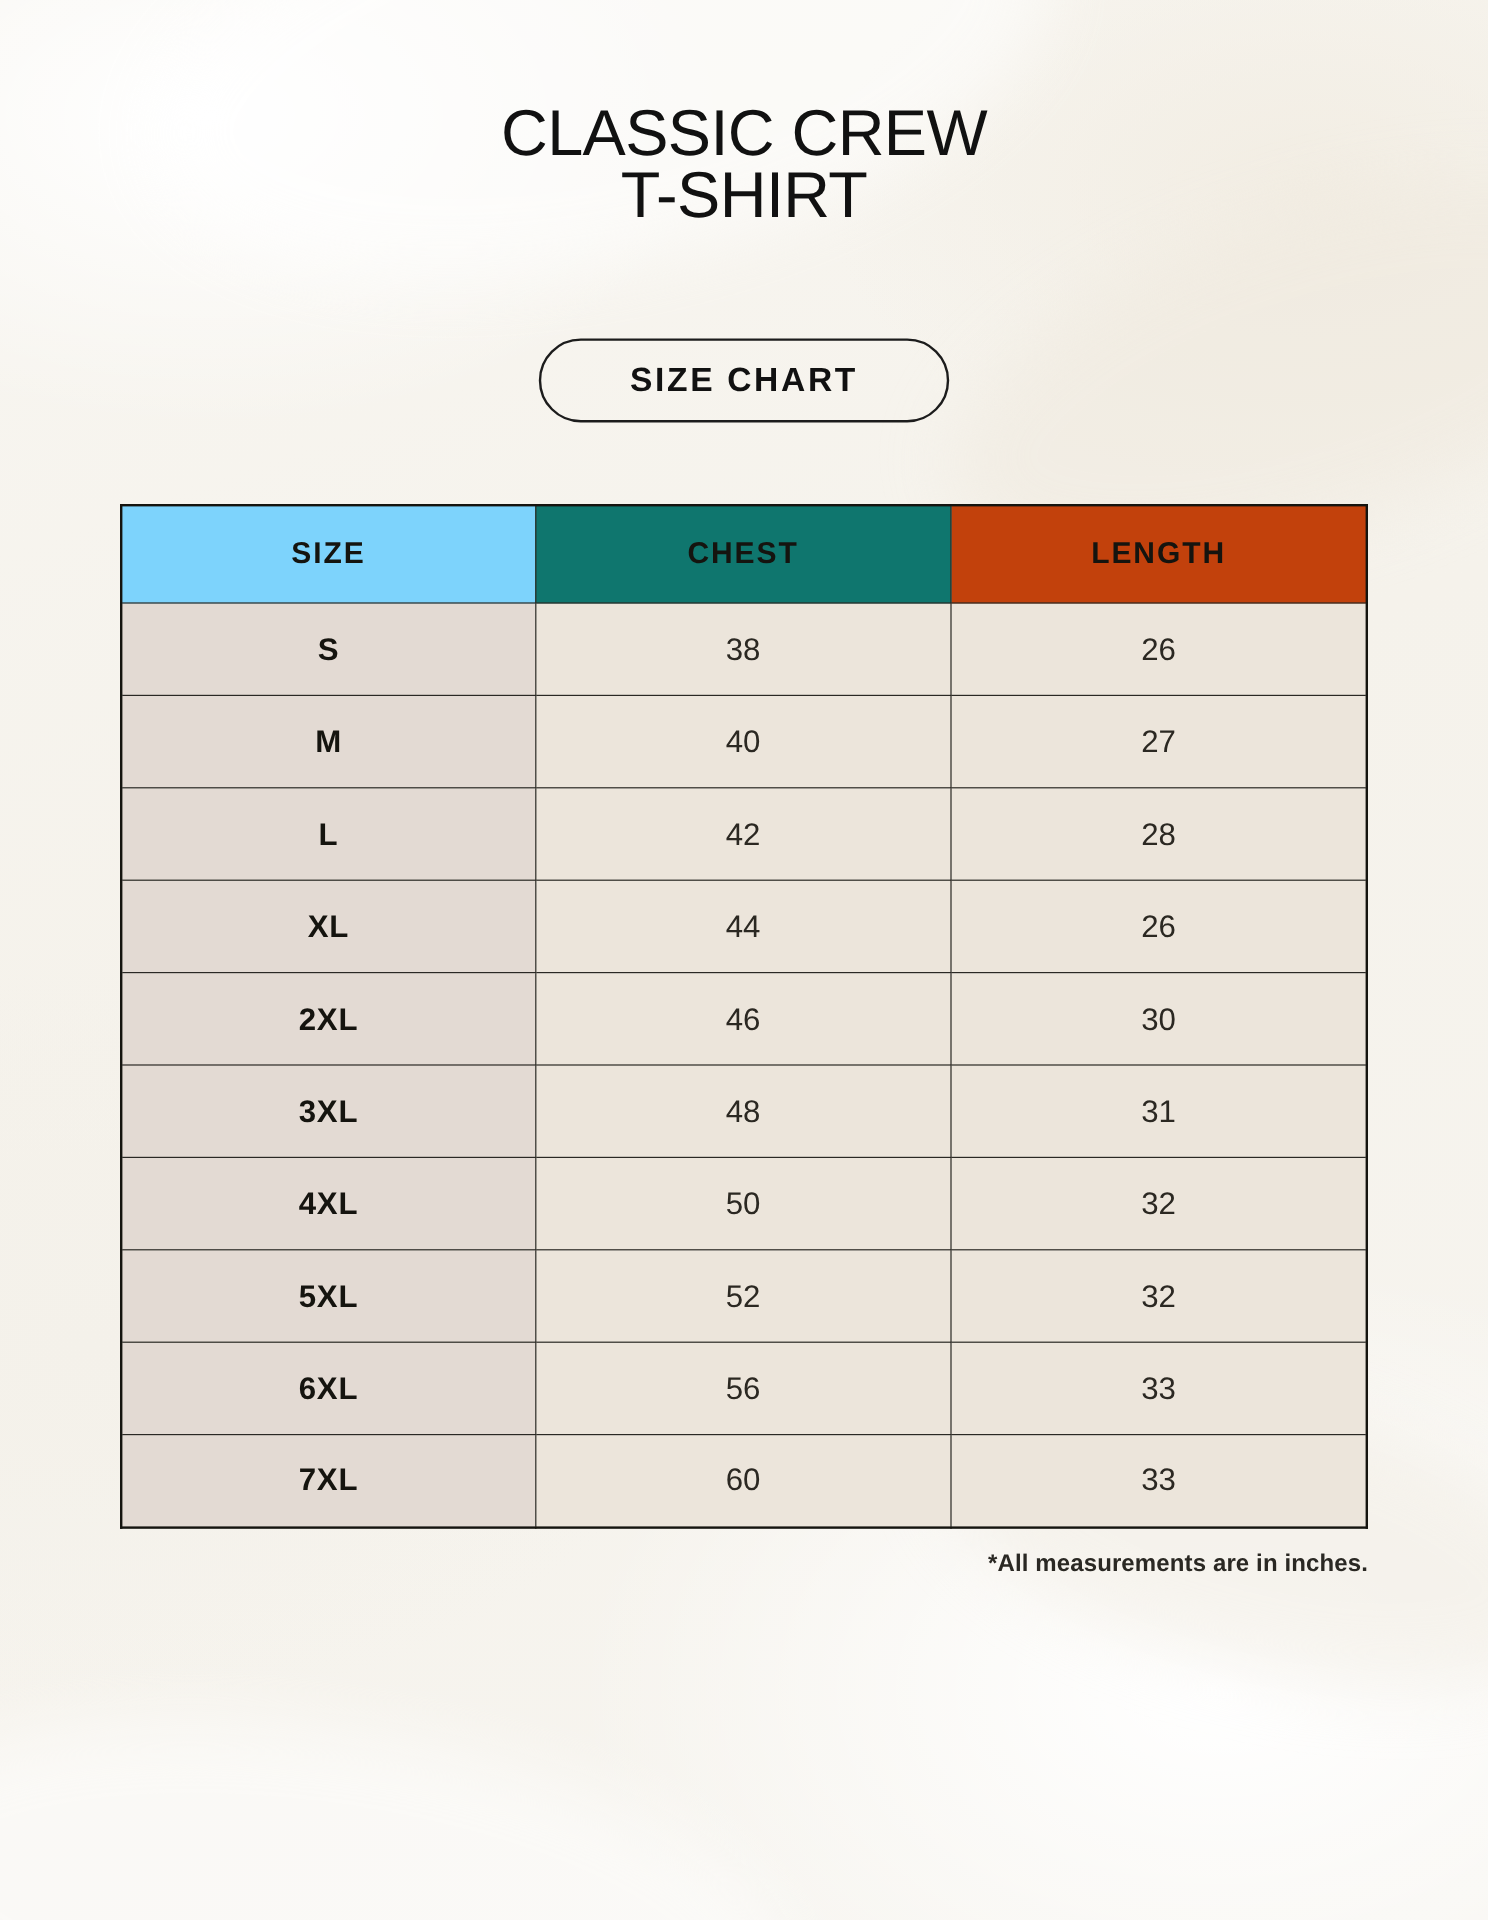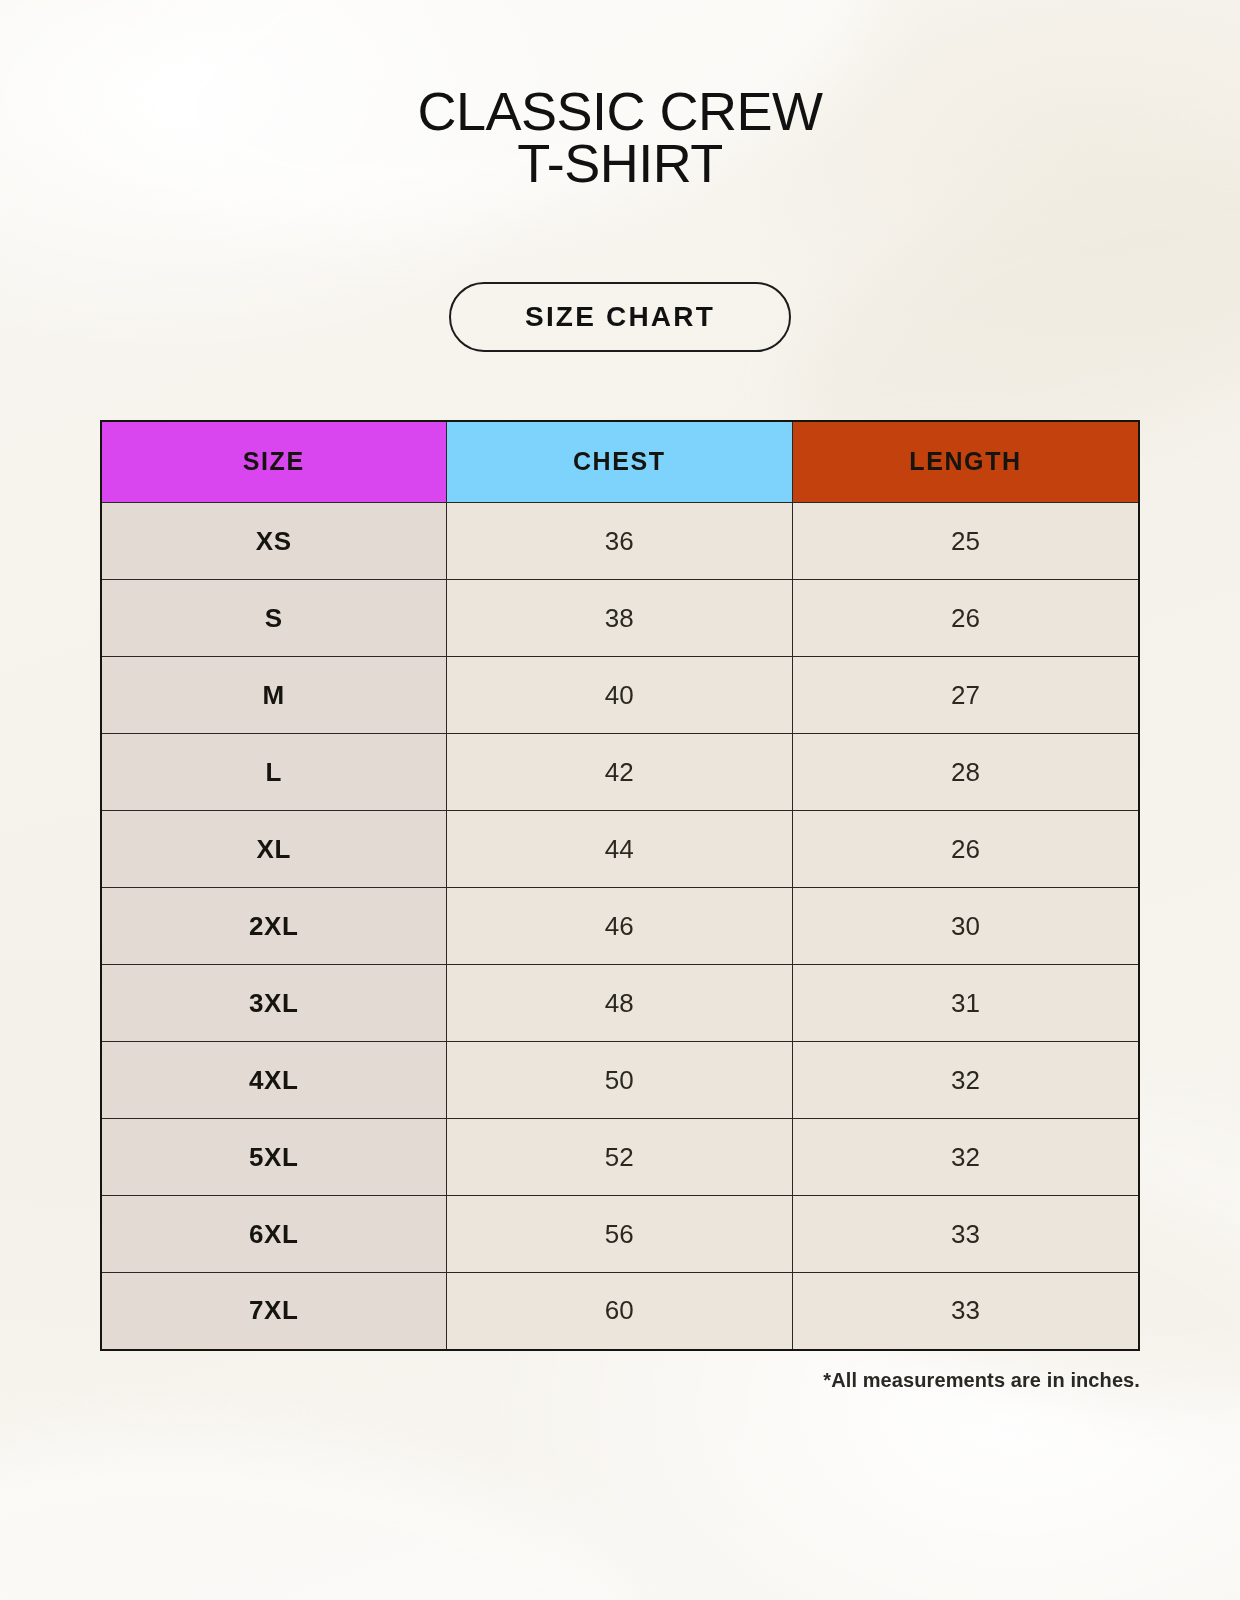--- a/index.html
+++ b/index.html
@@ -92,22 +92,22 @@
     text-align: center;
     height: 77px;
   }
   table.size-table thead th {
     height: 82px;
     font-size: 25px;
     letter-spacing: 1.6px;
     font-weight: 700;
     color: #15140f;
   }
-  th.col-size  { background: #d946ef; width: 345px; }
-  th.col-chest { background: #7dd3fc; }
+  th.col-size  { background: #7dd3fc; width: 345px; }
+  th.col-chest { background: #0f766e; }
   th.col-len   { background: #c2410c; }
 
   td.cell-size {
     background: #e3dad3;
     font-size: 26px;
     font-weight: 700;
     letter-spacing: 0.6px;
     color: #15140f;
   }
   td.cell-val {
@@ -151,25 +151,20 @@
     <table class="size-table">
       <thead>
         <tr>
           <th class="col-size">SIZE</th>
           <th class="col-chest">CHEST</th>
           <th class="col-len">LENGTH</th>
         </tr>
       </thead>
       <tbody>
         <tr>
-          <td class="cell-size">XS</td>
-          <td class="cell-val">36</td>
-          <td class="cell-val">25</td>
-        </tr>
-        <tr>
           <td class="cell-size">S</td>
           <td class="cell-val">38</td>
           <td class="cell-val">26</td>
         </tr>
         <tr>
           <td class="cell-size">M</td>
           <td class="cell-val">40</td>
           <td class="cell-val">27</td>
         </tr>
         <tr>

